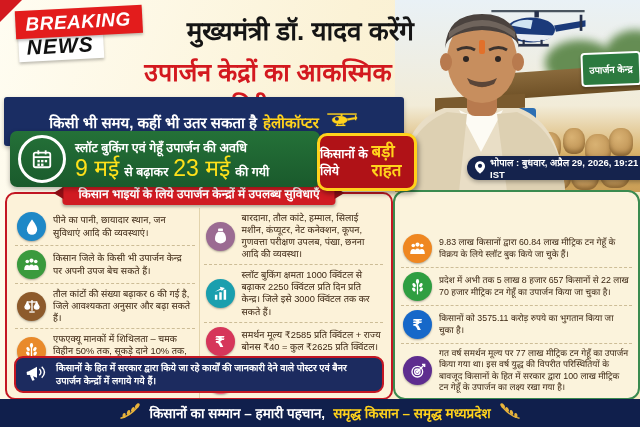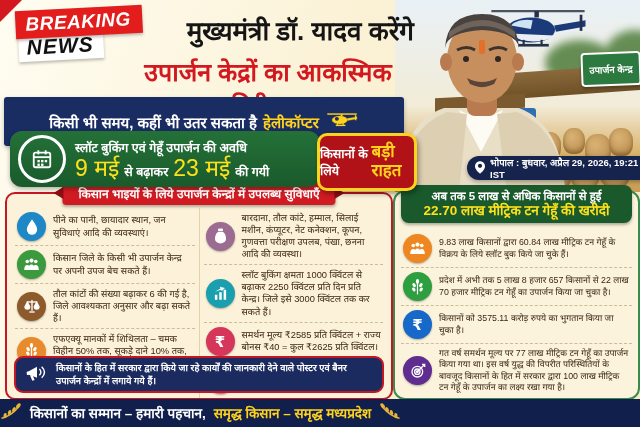--- a/index.html
+++ b/index.html
@@ -21,21 +21,21 @@
   .h1{position:absolute;left:128px;top:12px;width:286px;text-align:right;
     font-size:26px;font-weight:800;color:#151515;z-index:5;}
   .h2{position:absolute;left:112px;top:54px;width:312px;text-align:center;
     font-size:25px;font-weight:800;color:#d3191f;z-index:5;}
   
   .ticker{position:absolute;left:4px;top:97px;width:400px;height:49px;background:#1a2d63;
     border-radius:3px;display:flex;align-items:center;justify-content:center;gap:6px;
     color:#fff;font-weight:800;font-size:15px;z-index:5;box-shadow:0 2px 4px rgba(0,0,0,.25);}
   .ticker .yel{color:#ffd21c;}
   
-  .datebox{position:absolute;left:10px;top:131px;width:294px;height:56px;border-radius:12px;
+  .datebox{position:absolute;left:10px;top:131px;width:294px;height:56px;border-radius:7px;
     background:linear-gradient(180deg,#247138,#1a5a2c);display:flex;align-items:center;
     padding:0 8px;gap:9px;z-index:5;box-shadow:0 2px 5px rgba(0,0,0,.3);}
   .cal-circle{flex:0 0 42px;width:42px;height:42px;border:3px solid #fff;border-radius:50%;
     display:flex;align-items:center;justify-content:center;}
   .datebox .dl1{color:#fff;font-weight:700;font-size:12.5px;}
   .datebox .dl2{color:#fff;font-weight:700;font-size:12.5px;margin-top:1px;display:flex;align-items:baseline;gap:5px;}
   .datebox .big{color:#ffe11a;font-weight:400;font-size:23px;line-height:1;}
   
   .relief{position:absolute;left:317px;top:133px;width:94px;height:52px;background:#b01217;
     border:3px solid #ffd21c;border-radius:10px;display:flex;flex-direction:row;
@@ -87,21 +87,21 @@
   .frame-right{position:absolute;left:393px;top:190px;width:243px;height:206px;background:#fbf3dc;
     border:2px solid #3a8a4f;border-radius:12px;z-index:4;}
   .rhead{position:absolute;left:6px;right:6px;top:-7px;background:#19592c;border-radius:8px;
     text-align:center;padding:3px 2px 4px 2px;box-shadow:0 2px 3px rgba(0,0,0,.3);}
   .rhead .g1{color:#fff;font-weight:800;font-size:11.5px;}
   .rhead .g2{color:#ffe11a;font-weight:800;font-size:13.5px;line-height:1.15;}
   .ritems{margin-top:38px;padding:0 6px;}
   .ritems .t{font-size:8.8px;}
   
   .footer{position:absolute;left:0;top:399px;width:640px;height:28px;background:#101f4c;
-    display:flex;align-items:center;gap:8px;z-index:8;}
+    display:flex;align-items:center;justify-content:center;gap:8px;z-index:8;}
   .footer .f1{color:#fff;font-weight:800;font-size:13.5px;}
   .footer .f2{color:#ffd21c;font-weight:800;font-size:13.5px;}
 </style>
 </head>
 <body>
 
 <div id="canvas">
 
   <div class="photo">
     <div class="tree" style="left:150px;top:40px;width:70px;height:46px;"></div>
@@ -329,24 +329,20 @@
             <path d="M5 15 l3 7 l3 -1 l-2.5 -6 Z"></path>
             <path d="M17 7 q4 4 0 8" stroke="#fff" stroke-width="1.8" fill="none"></path>
             <path d="M20 4 q7 7 0 14" stroke="#fff" stroke-width="1.8" fill="none"></path>
           </svg>
       </span>
       <span>किसानों के हित में सरकार द्वारा किये जा रहे कार्यों की जानकारी देने वाले पोस्टर एवं बैनर उपार्जन केन्द्रों में लगाये गये हैं।</span>
     </div>
   </div>
 
   <div class="frame-right">
-    <div class="rhead">
-      <div class="g1">अब तक 5 लाख से अधिक किसानों से हुई</div>
-      <div class="g2">22.70 लाख मीट्रिक टन गेहूँ की खरीदी</div>
-    </div>
     <div class="ritems">
       <div class="item">
         <span class="ic" style="background: rgb(239, 135, 33);">
           <svg width="17" height="13" viewBox="0 0 28 20" fill="#fff">
               <circle cx="7" cy="5" r="3"></circle>
               <circle cx="21" cy="5" r="3"></circle>
               <circle cx="14" cy="3.6" r="3.4"></circle>
               <path d="M2 19 q0 -8 5 -8 q5 0 5 8 Z"></path>
               <path d="M16 19 q0 -8 5 -8 q5 0 5 8 Z"></path>
               <path d="M9 19 q0 -9 5 -9 q5 0 5 9 Z"></path>

